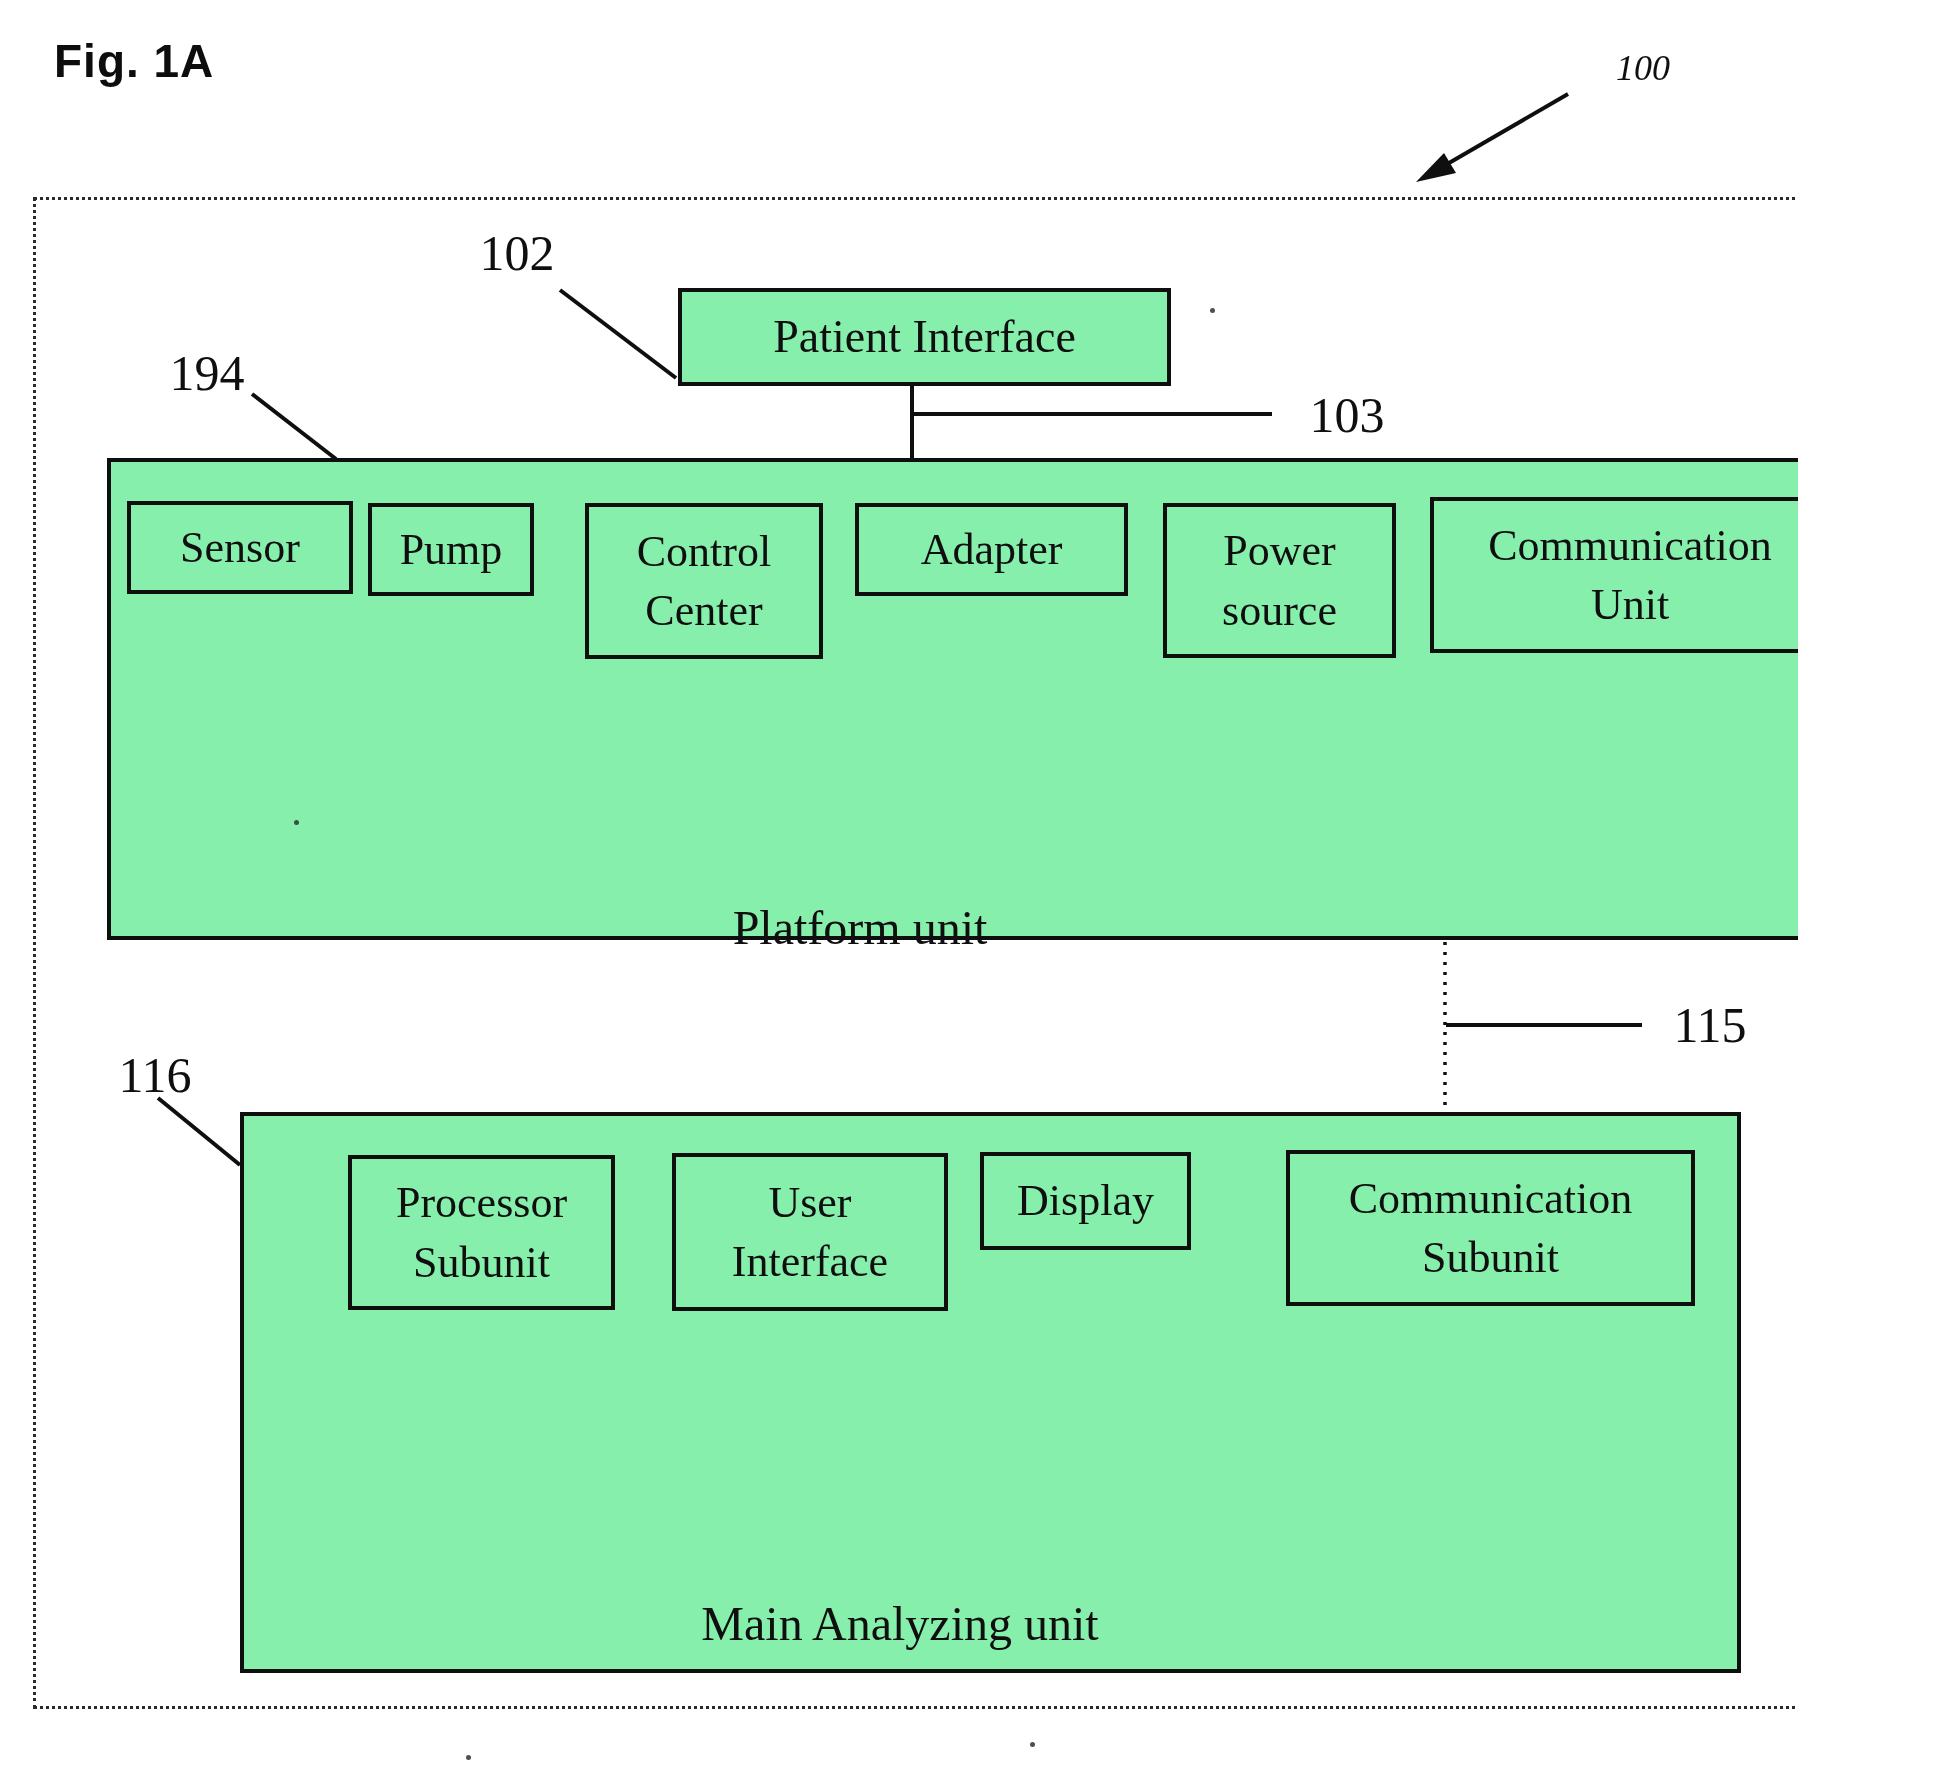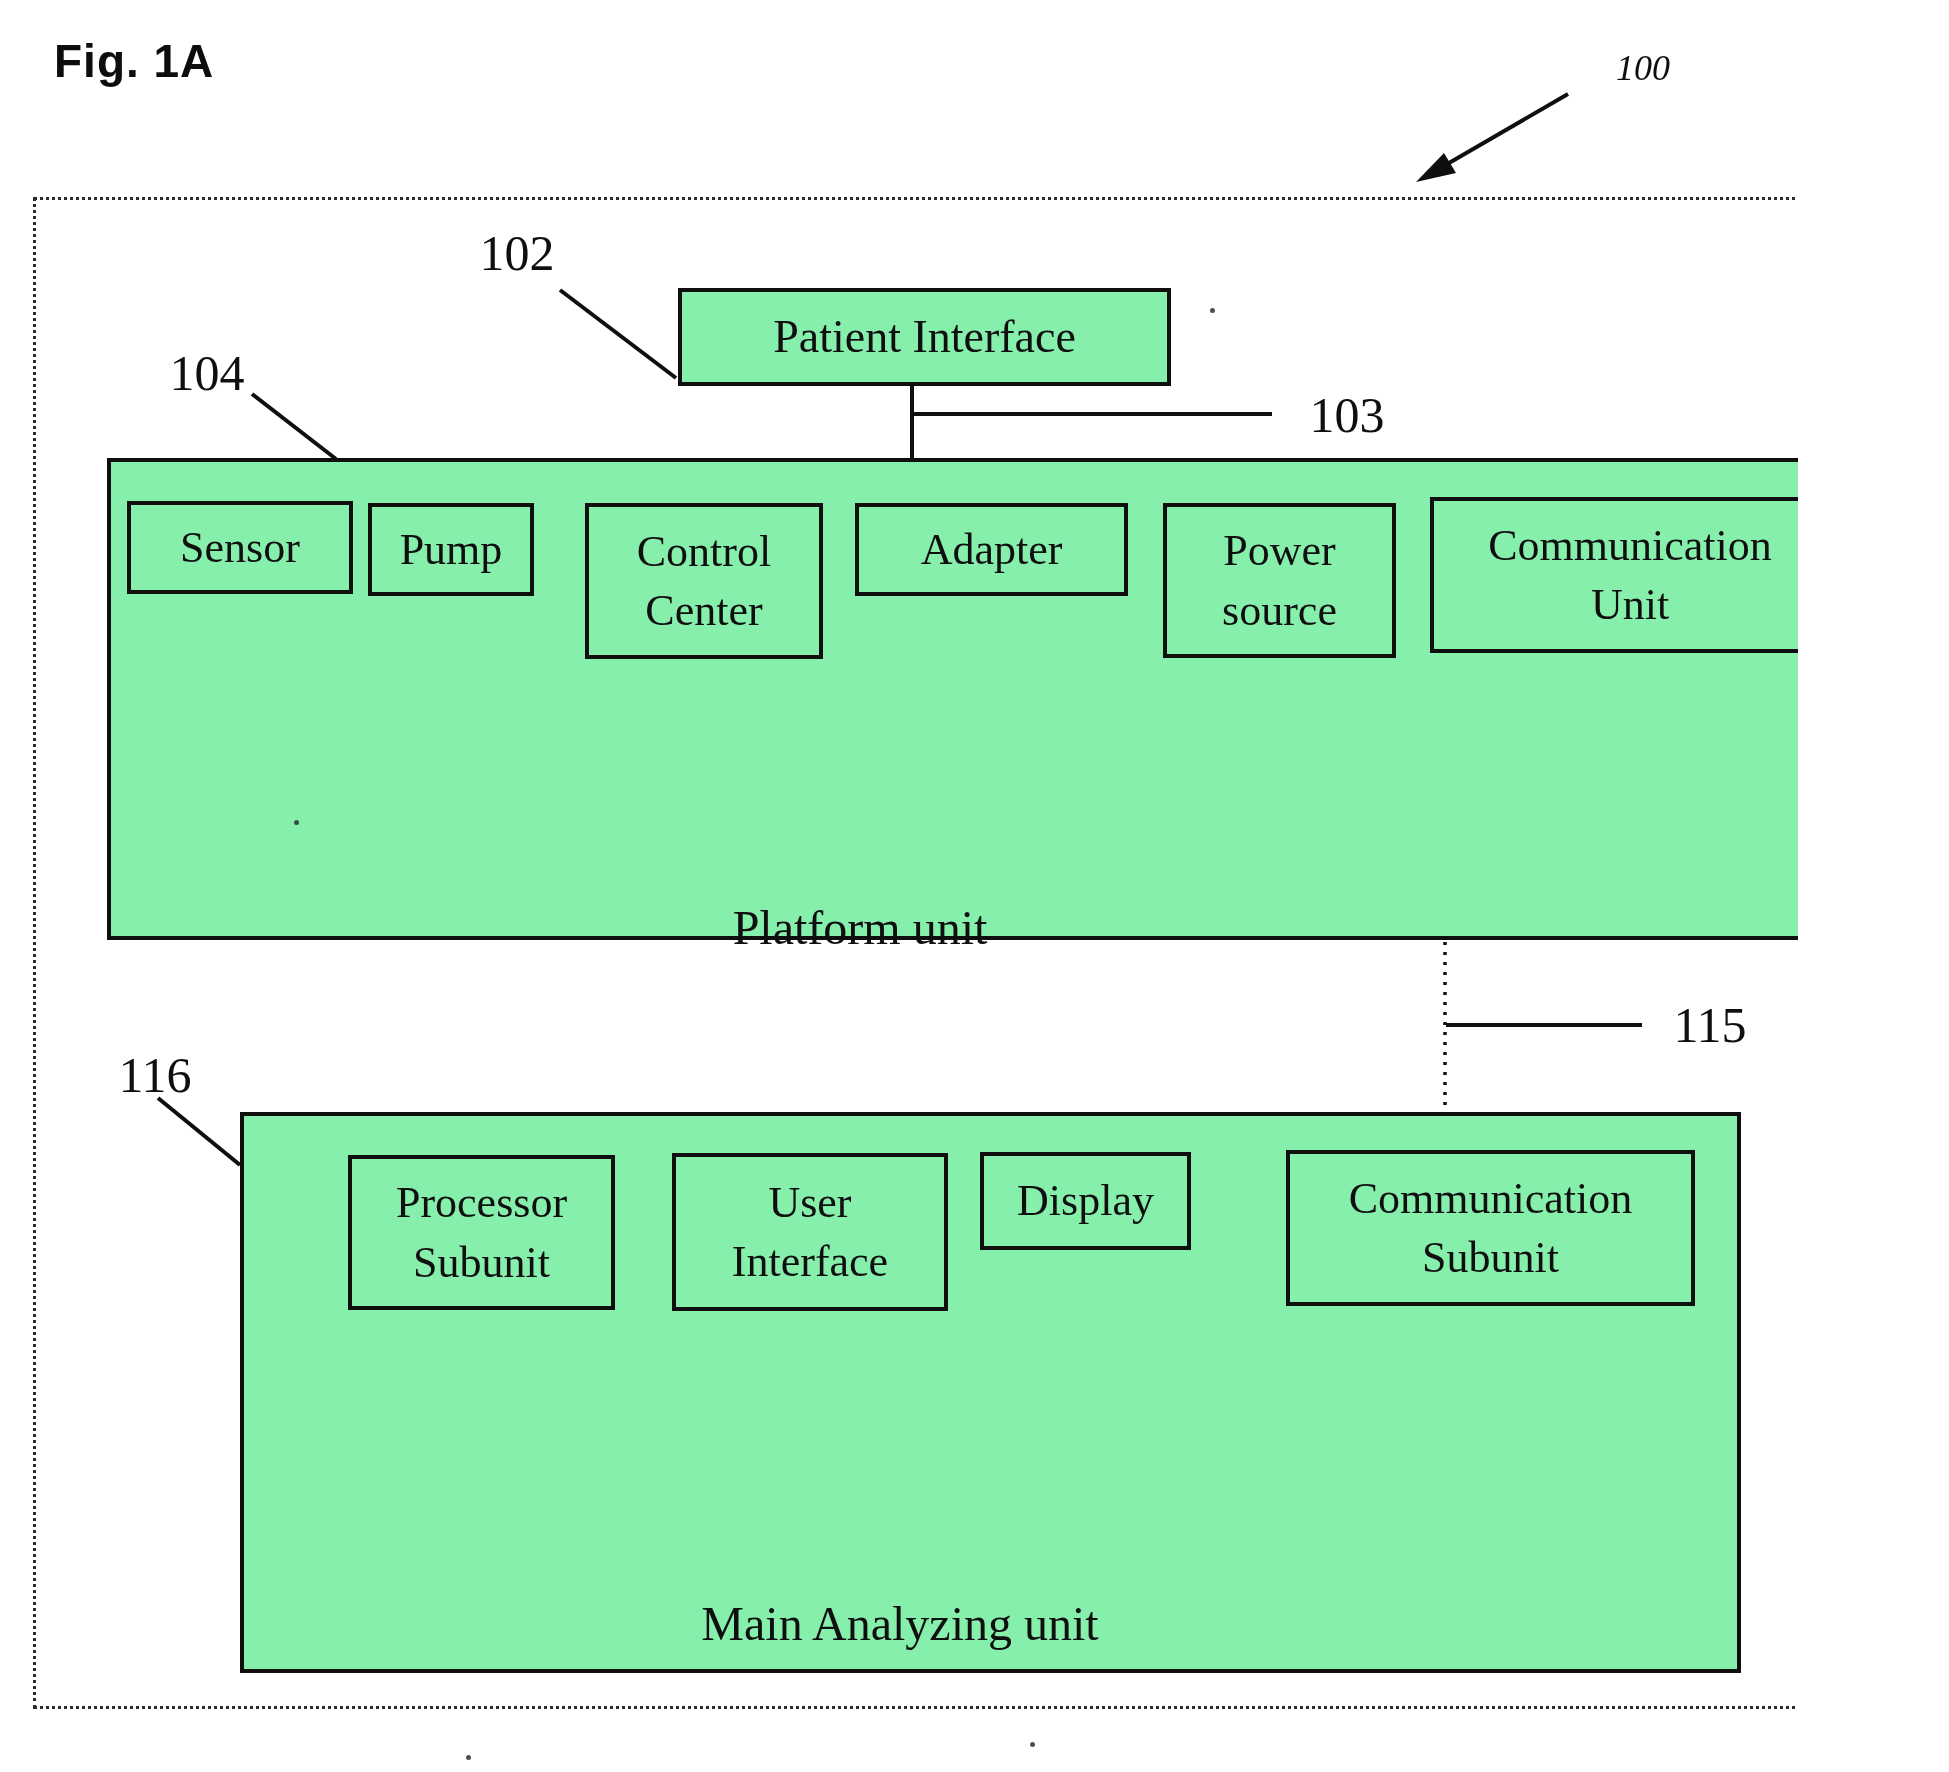--- a/index.html
+++ b/index.html
@@ -56,21 +56,21 @@
     <line x1="158" y1="1098" x2="240" y2="1165" stroke="#0f0f0f" stroke-width="4"></line>
 
     <line x1="462" y1="1302" x2="462" y2="1448" stroke="#0f0f0f" stroke-width="4"></line>
     <line x1="790" y1="1303" x2="790" y2="1448" stroke="#0f0f0f" stroke-width="4"></line>
     <line x1="1080" y1="1242" x2="1080" y2="1448" stroke="#0f0f0f" stroke-width="4"></line>
     <line x1="1395" y1="1298" x2="1395" y2="1448" stroke="#0f0f0f" stroke-width="4"></line>
   </svg>
 
   <div class="ref" style="left:452px;top:228px;">102</div>
   <div class="ref" style="left:1282px;top:390px;">103</div>
-  <div class="ref" style="left:142px;top:348px;">104</div>
+  <div class="ref" style="left:142px;top:348px;">194</div>
   <div class="ref" style="left:172px;top:733px;">106</div>
   <div class="ref" style="left:382px;top:733px;">113</div>
   <div class="ref" style="left:635px;top:733px;">108</div>
   <div class="ref" style="left:923px;top:733px;">110</div>
   <div class="ref" style="left:1210px;top:733px;">112</div>
   <div class="ref" style="left:1562px;top:733px;">114</div>
   <div class="ref" style="left:1645px;top:1000px;">115</div>
   <div class="ref" style="left:90px;top:1050px;">116</div>
   <div class="ref" style="left:397px;top:1450px;">118</div>
   <div class="ref" style="left:725px;top:1450px;">120</div>

